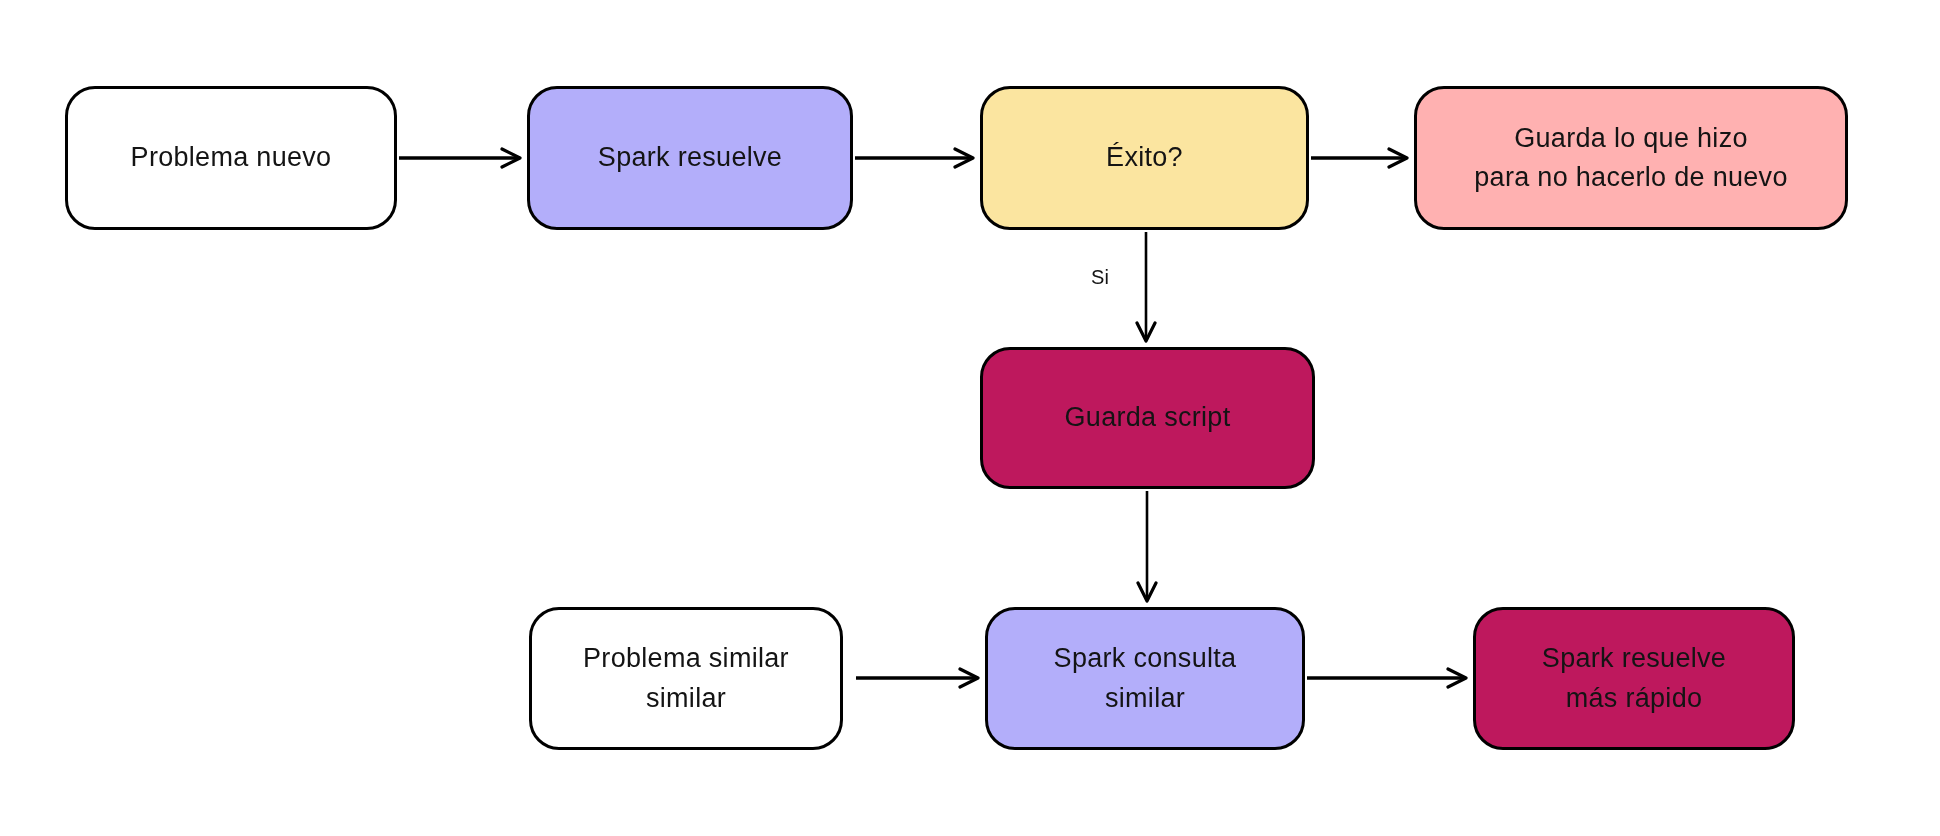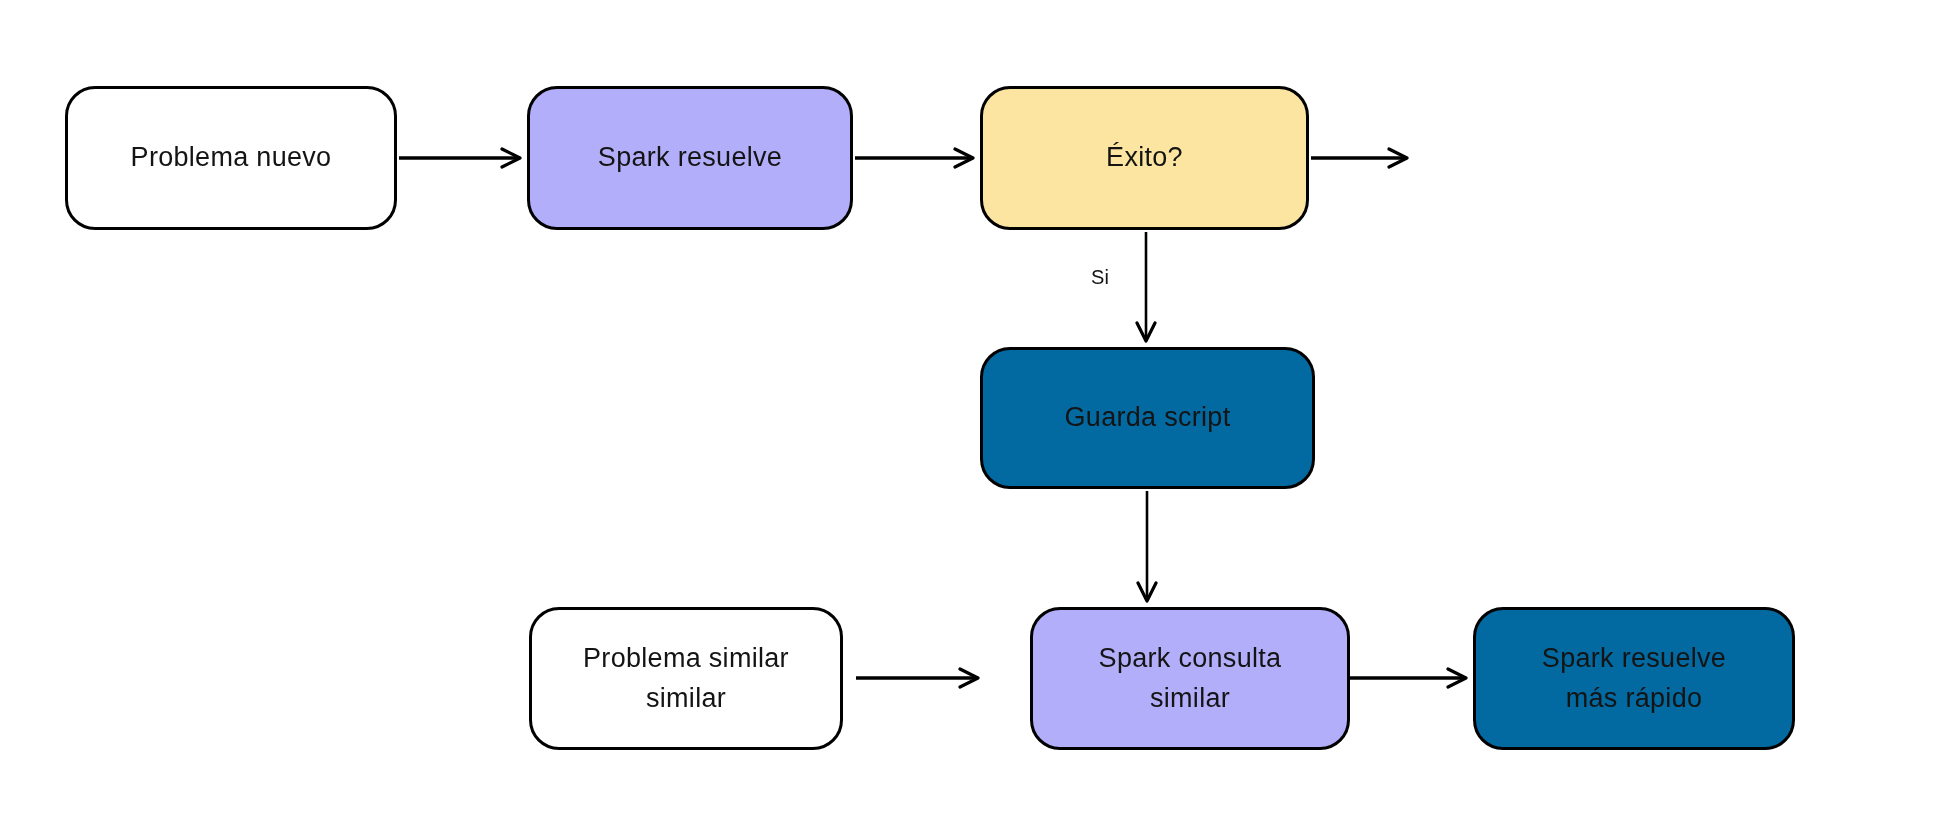--- a/index.html
+++ b/index.html
@@ -27,30 +27,30 @@
     text-align: center;
     font-size: 27px;
     line-height: 1.45;
     color: #141414;
     letter-spacing: 0.3px;
   }
   .node-white  { background: #ffffff; }
   .node-purple { background: #b3aefa; }
   .node-yellow { background: #fbe5a0; text-align: right; }
   .node-pink   { background: #ffb1b1; }
-  .node-green  { background: #0369a1; }
+  .node-green  { background: #be185d; }
 
   
   #n-problema-nuevo   { left:  65px; top:  86px; width: 332px; height: 144px; }
   #n-spark-resuelve   { left: 527px; top:  86px; width: 326px; height: 144px; }
   #n-exito            { left: 980px; top:  86px; width: 329px; height: 144px; }
   #n-guarda-hizo      { left: 1414px; top:  86px; width: 434px; height: 144px; }
   #n-guarda-script    { left: 980px; top: 347px; width: 335px; height: 142px; }
   #n-problema-similar { left: 529px; top: 607px; width: 314px; height: 143px; }
-  #n-spark-consulta   { left: 985px; top: 607px; width: 320px; height: 143px; margin-left: 45px; }
+  #n-spark-consulta   { left: 985px; top: 607px; width: 320px; height: 143px; }
   #n-spark-rapido     { left: 1473px; top: 607px; width: 322px; height: 143px; }
 
   .arrow-layer {
     position: absolute;
     left: 0; top: 0;
     width: 1940px;
     height: 836px;
     pointer-events: none;
   }
   .edge-label {
@@ -92,20 +92,24 @@
   </div>
 
   <div class="node node-purple" id="n-spark-resuelve">
     <span>Spark resuelve</span>
   </div>
 
   <div class="node node-yellow" id="n-exito">
     <span>Éxito?</span>
   </div>
 
+  <div class="node node-pink" id="n-guarda-hizo">
+    <span>Guarda lo que hizo</span>
+    <span>para no hacerlo de nuevo</span>
+  </div>
 
   <div class="node node-green" id="n-guarda-script">
     <span>Guarda script</span>
   </div>
 
   <div class="node node-white" id="n-problema-similar">
     <span>Problema similar</span>
     <span>similar</span>
   </div>
 

